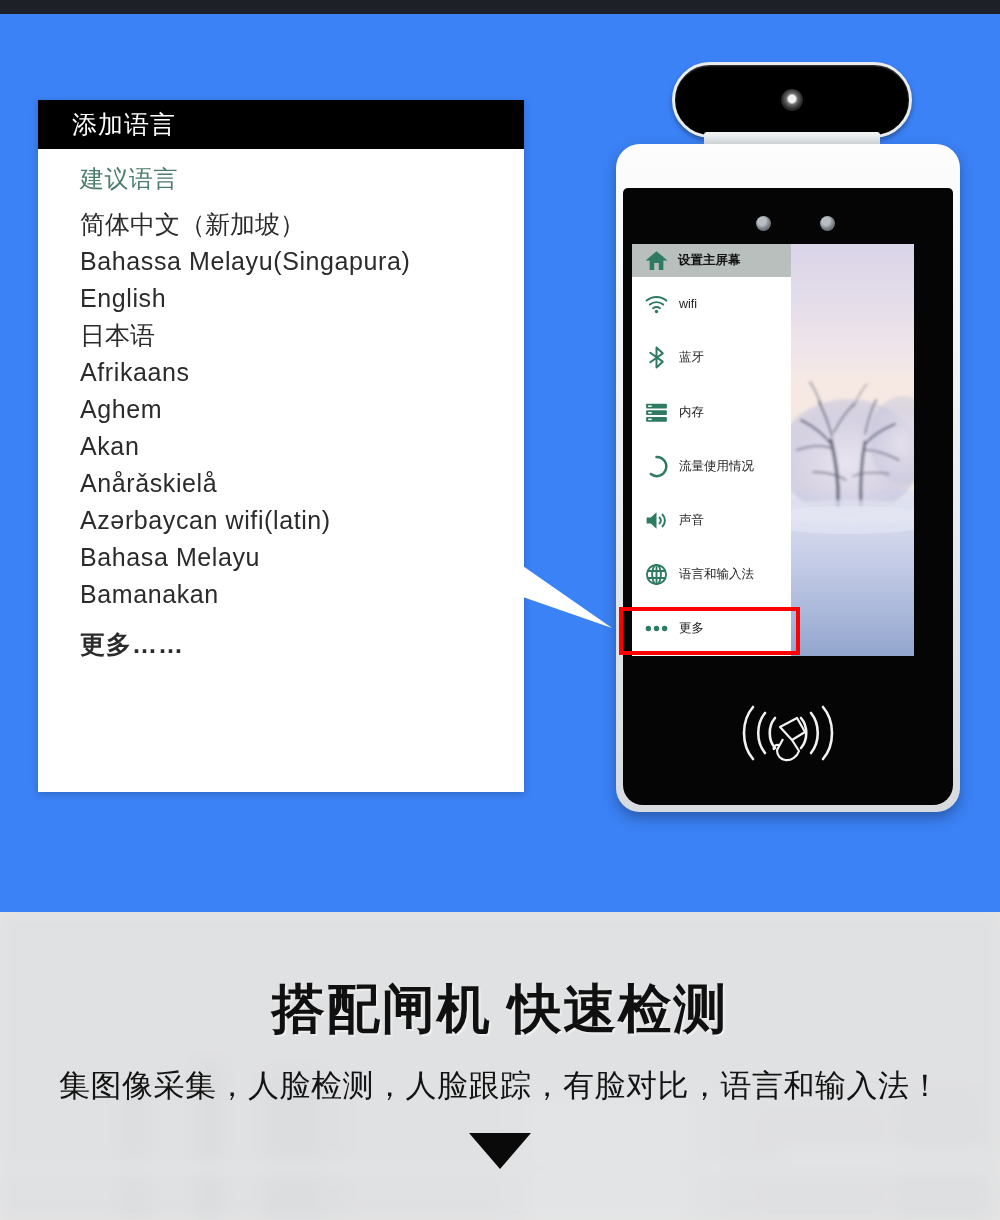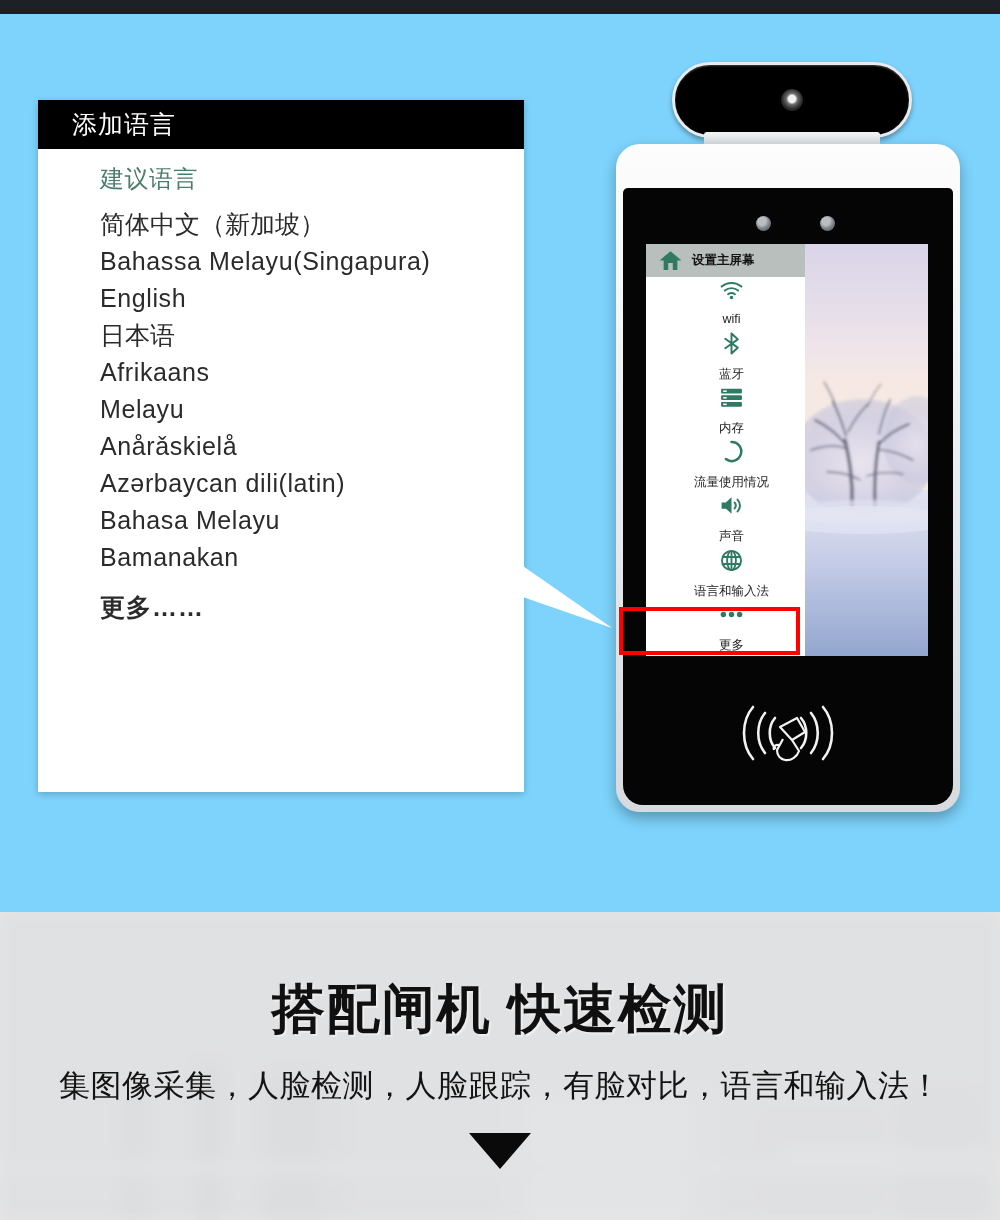--- a/index.html
+++ b/index.html
@@ -12,37 +12,37 @@
 
   
   #top-strip {
     position: absolute; left: 0; top: 0; width: 1000px; height: 14px;
     background: #1d2027;
   }
 
   
   #hero {
     position: absolute; left: 0; top: 14px; width: 1000px; height: 898px;
-    background: #7dd3fc; overflow: hidden;
+    background: #3b82f6; overflow: hidden;
   }
 
   
   #lang-card {
     position: absolute; left: 38px; top: 86px; width: 486px; height: 692px;
     background: #ffffff;
     box-shadow: 0 2px 7px rgba(0,0,0,.22);
   }
   #lang-card-header {
     height: 49px; background: #000000;
     display: flex; align-items: center; padding-left: 34px;
   }
   #lang-card-title {
     color: #ffffff; font-size: 25px; letter-spacing: 1px;
   }
-  #lang-card-body { padding: 14px 0 0 62px; }
+  #lang-card-body { padding: 14px 0 0 42px; }
   #suggested-label {
     color: #4b7d6d; font-size: 24px; letter-spacing: .5px;
     margin-bottom: 11px;
   }
   .lang-item {
     font-size: 25px; color: #2b2b2b; line-height: 37px;
     letter-spacing: .6px; white-space: nowrap;
   }
   .lang-item.cjk { letter-spacing: 0px; }
   #lang-more { font-size: 25px; color: #2b2b2b; margin-top: 15px; letter-spacing: 1px; font-weight: bold;}
@@ -86,36 +86,36 @@
     overflow: hidden;
   }
   .sensor-dot {
     position: absolute; top: 28px; width: 15px; height: 15px; border-radius: 50%;
     background: radial-gradient(circle at 40% 35%, #b9bec4 0 30%, #7d838a 55%, #4b5057 100%);
   }
   #sensor-dot-left  { left: 133px; }
   #sensor-dot-right { left: 197px; }
 
   #screen {
-    position: absolute; left: 23px; top: 56px; width: 282px; height: 412px;
+    position: absolute; left: 9px; top: 56px; width: 282px; height: 412px;
     overflow: hidden; background: #fff;
     display: flex;
   }
   #settings-menu {
     width: 159px; height: 100%; background: #fff;
     display: flex; flex-direction: column;
   }
   #menu-header {
     display: flex; align-items: center; gap: 9px;
     height: 35px; padding-left: 12px;
     background: #b9bfbd;
   }
   .menu-row {
     display: flex; align-items: center; gap: 10px;
-    height: 58px; padding-left: 12px; position: relative; flex-direction: column;
+    height: 58px; padding-left: 12px; position: relative;
   }
   .menu-label { font-size: 12.5px; color: #1e1e1e; white-space: nowrap; }
   #menu-header .menu-label { font-weight: bold; color: #131313; }
   .menu-icon { width: 25px; height: 25px; flex: 0 0 25px; display:block; }
 
   #wallpaper { flex: 1; height: 100%; position: relative; overflow: hidden;
     background: linear-gradient(180deg,#d7d3e6 0%,#e7dfe8 38%,#f4e7e4 52%,#cfd2e6 62%,#b9c2e0 78%,#9daed4 100%);
   }
 
   
@@ -165,23 +165,24 @@
       <span id="lang-card-title">添加语言</span>
     </div>
     <div id="lang-card-body">
       <div id="suggested-label">建议语言</div>
 
       <div class="lang-item cjk">简体中文（新加坡）</div>
       <div class="lang-item">Bahassa Melayu(Singapura)</div>
       <div class="lang-item">English</div>
       <div class="lang-item cjk">日本语</div>
       <div class="lang-item">Afrikaans</div>
-      <div class="lang-item">Melayu</div>
+      <div class="lang-item">Aghem</div>
+      <div class="lang-item">Akan</div>
       <div class="lang-item">Anårǎskielå</div>
-      <div class="lang-item">Azərbaycan dili(latin)</div>
+      <div class="lang-item">Azərbaycan wifi(latin)</div>
       <div class="lang-item">Bahasa Melayu</div>
       <div class="lang-item">Bamanakan</div>
 
       <div id="lang-more">更多……</div>
     </div>
   </div>
 
   <svg id="callout-pointer" viewBox="0 0 92 110">
     <polygon points="0,30 92,94 0,62" fill="#ffffff"></polygon>
   </svg>

